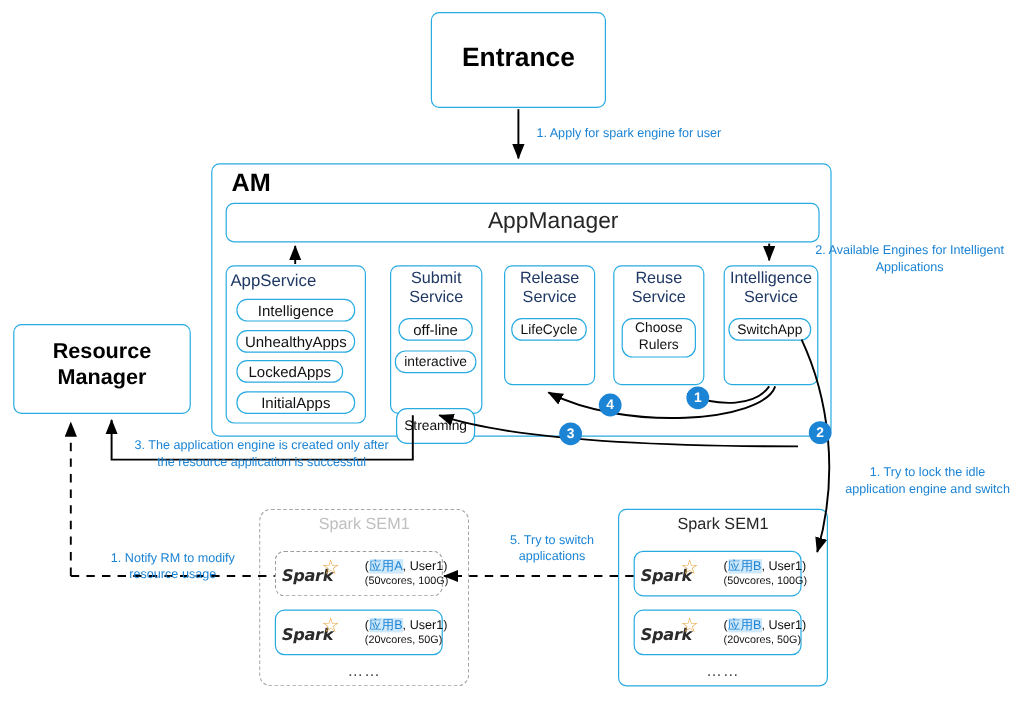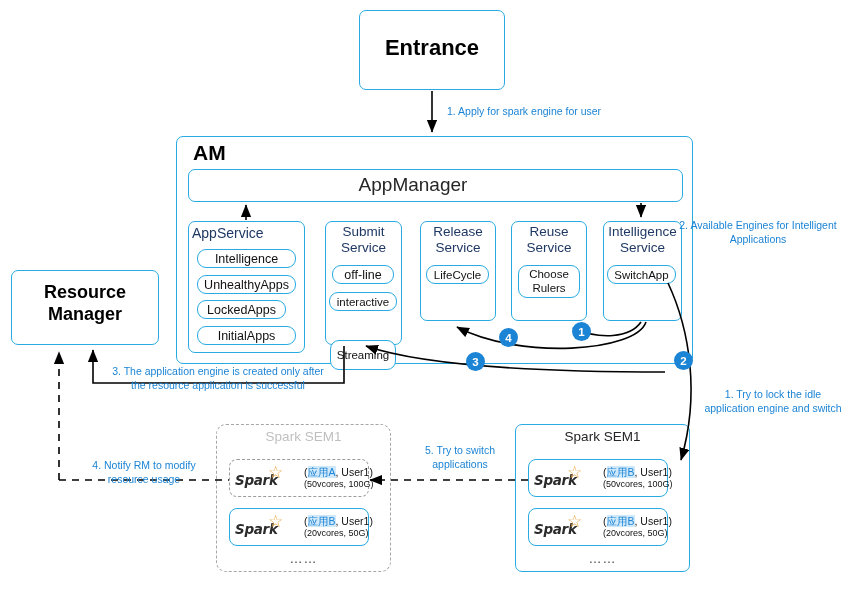--- a/index.html
+++ b/index.html
@@ -141,21 +141,21 @@
 
 <div id="canvas">
 
   <div class="box" style="left:359px; top:10px; width:146px; height:80px; border-width:1.8px;"></div>
   <div class="hdr-strong" style="left:359px; top:35px; width:146px; text-align:center; font-size:22px;">Entrance</div>
 
   <div class="box" style="left:176px; top:136px; width:517px; height:228px; border-width:1.8px;"></div>
   <div class="hdr-strong" style="left:193px; top:140px; font-size:21px;">AM</div>
 
   <div class="box" style="left:188px; top:169px; width:495px; height:33px;"></div>
-  <div class="box-title" style="left:188px; top:174px; width:450px; text-align:center; font-size:19px; color:#262626;">AppManager</div>
+  <div class="box-title" style="left:188px; top:174px; width:450px; text-align:center; font-size:19px; color:#262626;padding-left:48px;">AppManager</div>
 
   <div class="box" style="left:188px; top:221px; width:117px; height:132px;"></div>
   <div class="box-title" style="left:192px; top:225px; font-size:14px;">AppService</div>
   <div class="pill" style="left:197px; top:249px; width:99px; height:19px;">Intelligence</div>
   <div class="pill" style="left:197px; top:275px; width:99px; height:19px;">UnhealthyApps</div>
   <div class="pill" style="left:197px; top:300px; width:89px; height:19px;">LockedApps</div>
   <div class="pill" style="left:197px; top:326px; width:99px; height:19px;">InitialApps</div>
 
   <div class="box" style="left:325px; top:221px; width:77px; height:124px;"></div>
   <div class="box-title" style="left:325px; top:224px; width:77px; text-align:center; font-size:13.5px; white-space:pre-line; line-height:1.15;">Submit
@@ -267,28 +267,28 @@
     <path d="M 528,480 L 370,480" fill="none" stroke="#000" stroke-width="1.6" stroke-dasharray="7,6" marker-end="url(#ah)"></path>
   </svg>
 
   <div class="badge" style="left:572px; top:322px;">1</div>
   <div class="badge" style="left:674px; top:351px;">2</div>
   <div class="badge" style="left:466px; top:352px;">3</div>
   <div class="badge" style="left:499px; top:328px;">4</div>
 
   <div class="ann" style="left:447px; top:105px; width:240px; text-align:left;">1. Apply for spark engine for user</div>
 
-  <div class="ann" style="left:663px; top:219px; width:190px;">2. Available Engines for Intelligent
+  <div class="ann" style="left:663px; top:203px; width:190px;">2. Available Engines for Intelligent
 Applications</div>
 
   <div class="ann" style="left:93px; top:365px; width:250px;">3. The application engine is created only after
 the resource application is successful</div>
 
   <div class="ann" style="left:694px; top:388px; width:158px;">1. Try to lock the idle
 application engine and switch</div>
 
   <div class="ann" style="left:403px; top:444px; width:114px;">5. Try to switch
 applications</div>
 
-  <div class="ann" style="left:64px; top:459px; width:160px;">4. Notify RM to modify
+  <div class="ann" style="left:64px; top:459px; width:160px;">1. Notify RM to modify
 resource usage</div>
 
 </div>
 
 </body></html>

